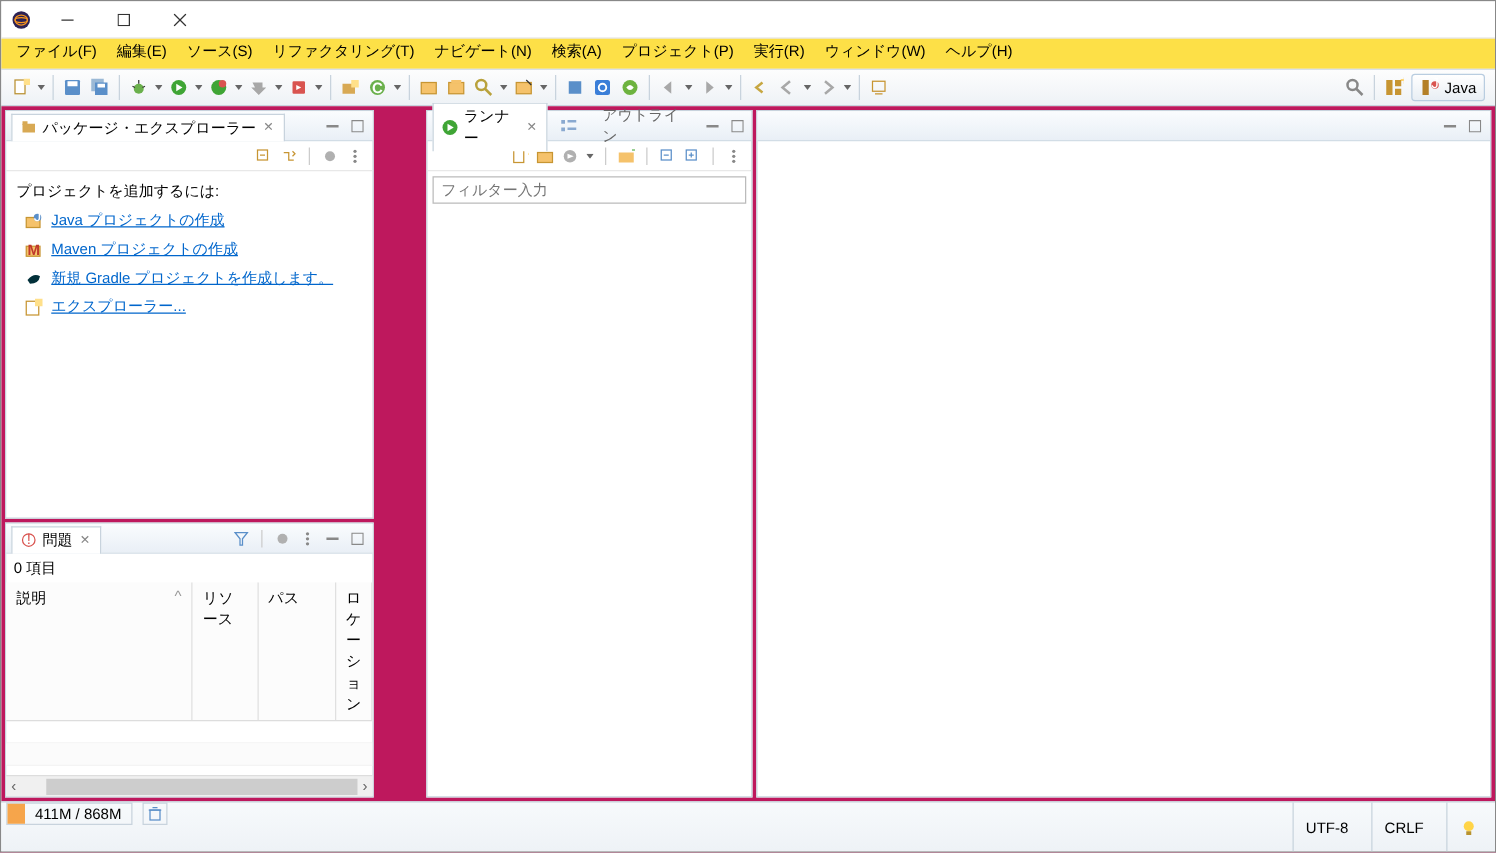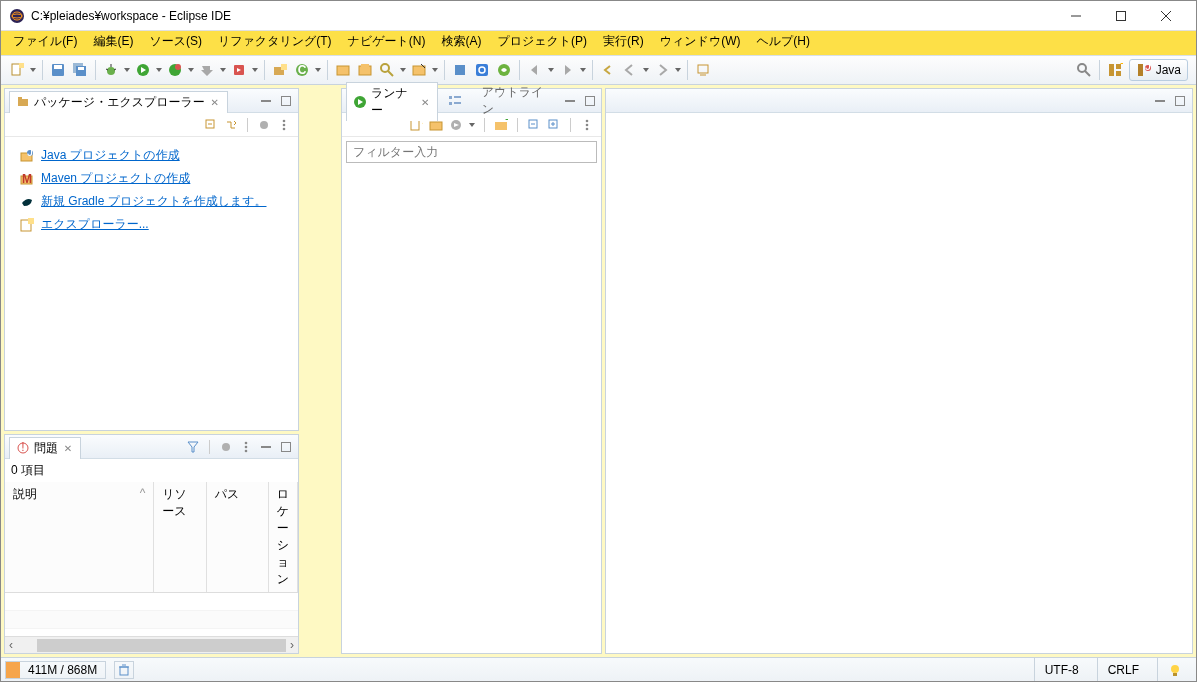--- a/index.html
+++ b/index.html
@@ -11,21 +11,21 @@
 .winbtn{width:45px;height:28px;display:flex;align-items:center;justify-content:center;}
 .menubar{height:24px;background:#fde047;display:flex;align-items:flex-start;padding:0 4px;}
 .menuitem{padding:2px 8px;}
 .toolbar{height:30px;background:linear-gradient(#fdfdfd,#eef2f6);border-top:1px solid #d8e0e8;border-bottom:1px solid #c8d3dd;display:flex;align-items:center;padding:0 6px;gap:2px;}
 .tbtn{width:20px;height:20px;display:flex;align-items:center;justify-content:center;border-radius:2px;}
 .tdrop{width:8px;height:20px;display:flex;align-items:center;justify-content:center;}
 .tsep{width:1px;height:20px;background:#c8d3dd;margin:0 3px;}
 .tspacer{flex:1;}
 .perspective{display:flex;align-items:center;gap:4px;padding-right:2px;}
 .persp-btn{height:22px;padding:0 6px;border:1px solid #b9cde0;background:linear-gradient(#fff,#e8eef4);border-radius:3px;display:flex;align-items:center;gap:4px;}
-.main{flex:1;display:flex;gap:3px;padding:3px;background:#fef9c3;min-height:0;}
+.main{flex:1;display:flex;gap:3px;padding:3px;background:#be185d;min-height:0;}
 .col-left{width:295px;display:flex;flex-direction:column;gap:3px;}
 .col-mid{width:300px;display:flex;flex-direction:column;padding-left:39px;}
 .col-right{flex:1;display:flex;flex-direction:column;}
 .view{background:#fff;border:1px solid #c8d3dd;display:flex;flex-direction:column;min-height:0;}
 .view-header{height:24px;background:linear-gradient(#fafcfe,#e9eff6);border-bottom:1px solid #d2dde6;display:flex;align-items:center;padding:0 4px;gap:4px;}
 .view-tab{display:flex;align-items:center;gap:4px;background:#fff;padding:2px 6px;border:1px solid #c8d3dd;border-bottom:none;position:relative;top:1px;}
 .view-tab-inactive{display:flex;align-items:center;gap:20px;padding:2px 6px;color:#666;}
 .view-tab .close{width:12px;height:12px;display:flex;align-items:center;justify-content:center;color:#888;font-size:10px;}
 .vh-spacer{flex:1;}
 .vh-btn{width:16px;height:16px;display:flex;align-items:center;justify-content:center;}
@@ -36,40 +36,39 @@
 .pe-link a{color:#0066cc;text-decoration:underline;}
 .filter-input{width:calc(100% - 8px);margin:4px;height:22px;border:1px solid #bbb;padding:0 6px;color:#999;}
 .tree-item{display:flex;align-items:center;gap:4px;padding:2px 4px 2px 16px;}
 .problems-header{display:flex;border-bottom:1px solid #ddd;background:#fcfcfc;}
 .problems-header .col{padding:4px 8px;border-right:1px solid #e0e0e0;}
 .problems-rows{flex:1;overflow:auto;}
 .problems-rows .row{height:18px;border-bottom:1px solid #f4f4f4;}
 .problems-rows .row:nth-child(even){background:#fbfbfb;}
 .scroll-h{height:17px;background:#f0f0f0;border-top:1px solid #ddd;display:flex;align-items:center;}
 .scroll-thumb{height:13px;background:#cdcdcd;margin-left:20px;width:560px;}
-.statusbar{height:24px;background:linear-gradient(#f7fafc,#eef2f6);border-top:1px solid #c8d3dd;display:flex;align-items:center;padding:0 4px;gap:8px;}
+.statusbar{height:40px;background:linear-gradient(#f7fafc,#eef2f6);border-top:1px solid #c8d3dd;display:flex;align-items:flex-start;padding:0 4px;gap:8px;}
 .heap{display:flex;align-items:center;gap:4px;border:1px solid #c8d3dd;height:18px;}
 .heap-bar{width:14px;height:16px;background:#f6a54b;}
 .heap-text{padding:0 8px 0 4px;}
 .status-sect{border-left:1px solid #c8d3dd;padding:0 10px;height:100%;display:flex;align-items:center;}
 .bulb{color:#d9b500;}
 svg{display:block;}
 </style>
 </head>
 <body>
 
 <div class="titlebar">
   <span class="icon">
     <svg width="16" height="16" viewBox="0 0 16 16">
         <circle cx="8" cy="8" r="7" fill="#2c2255"></circle>
         <ellipse cx="8" cy="8" rx="5" ry="4" fill="none" stroke="#f7941e" stroke-width="1"></ellipse>
         <ellipse cx="8" cy="8" rx="5" ry="2" fill="none" stroke="#f7941e" stroke-width="1"></ellipse>
       </svg>
   </span>
-  <span class="title">C:¥pleiades¥workspace - Eclipse IDE</span>
   <div class="winbtns">
     <div class="winbtn">
         <svg width="10" height="10">
           <line x1="0" y1="5" x2="10" y2="5" stroke="#333"></line>
         </svg>
       </div>
     <div class="winbtn">
         <svg width="10" height="10">
           <rect x="0.5" y="0.5" width="9" height="9" fill="none" stroke="#333"></rect>
         </svg>
@@ -382,20 +381,21 @@
           </div>
         <div class="vh-btn">
             <svg width="14" height="14">
               <circle cx="7" cy="3" r="1.3" fill="#888"></circle>
               <circle cx="7" cy="7" r="1.3" fill="#888"></circle>
               <circle cx="7" cy="11" r="1.3" fill="#888"></circle>
             </svg>
           </div>
       </div>
       <div class="view-body pe-body">
+        <p>プロジェクトを追加するには:</p>
         <div class="pe-link">
           <span>
               <svg width="16" height="16">
                 <rect x="2" y="5" width="11" height="8" fill="#f5c26b" stroke="#c79532"></rect>
                 <circle cx="11" cy="5" r="3" fill="#5a8fc9"></circle>
                 <text x="11" y="8" text-anchor="middle" fill="#fff" font-size="6">J</text>
               </svg>
             </span>
           <a>Java プロジェクトの作成</a>
         </div>

